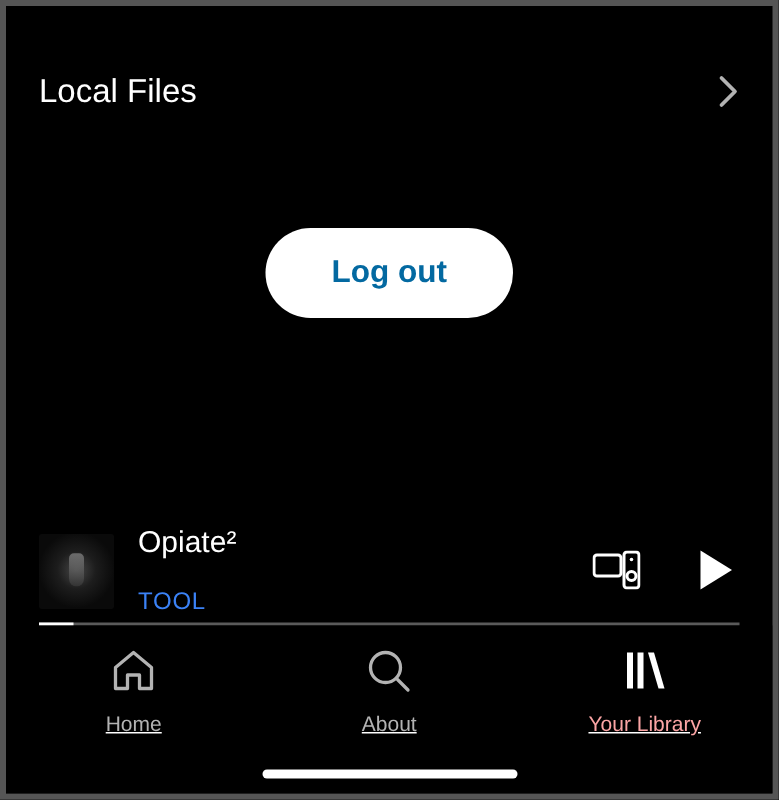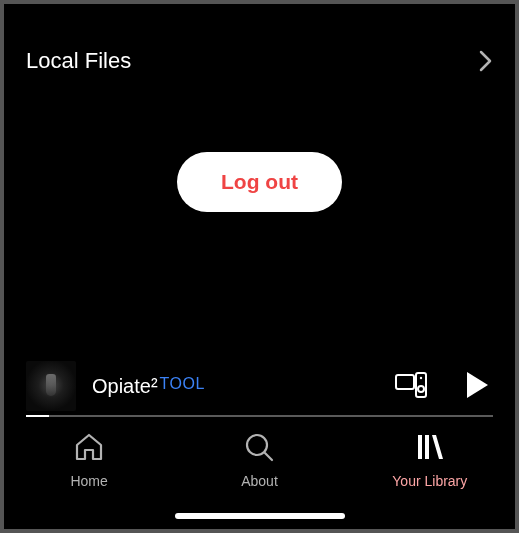--- a/index.html
+++ b/index.html
@@ -20,21 +20,21 @@
     align-items: center;
     justify-content: space-between;
     padding: 18px 22px;
     cursor: pointer;
   }
   .settings-row .label { font-size: 22px; color: #fff; font-weight: 400; }
   .chevron svg { display: block; }
   .logout-wrap { display: flex; justify-content: center; margin-top: 60px; }
   .logout-btn {
     background: #fff;
-    color: #ef4444;
+    color: #0369a1;
     border: none;
     border-radius: 999px;
     padding: 18px 44px;
     font-size: 21px;
     font-weight: 700;
     cursor: pointer;
   }
   .now-playing-bar {
     position: absolute;
     left: 0; right: 0;
@@ -54,21 +54,21 @@
   .album-art::after {
     content: "";
     position: absolute;
     left: 50%; top: 50%;
     width: 10px; height: 22px;
     background: linear-gradient(180deg,#8a8a8a,#3a3a3a);
     transform: translate(-50%,-55%);
     border-radius: 4px 4px 6px 6px;
     opacity: 0.7;
   }
-  .track-meta { flex: 1; display: flex; flex-direction: row; gap: 2px; min-width: 0; }
+  .track-meta { flex: 1; display: flex; flex-direction: column; gap: 19px; min-width: 0; }
   .track-title { font-size: 20px; color: #fff; font-weight: 400; }
   .track-artist { font-size: 16px; color: #3b82f6; letter-spacing: 0.5px; }
   .np-controls { display: flex; align-items: center; gap: 30px; }
   .icon-btn { background: none; border: none; cursor: pointer; padding: 4px; display: flex; }
   .progress-track {
     position: absolute;
     left: 22px; right: 22px;
     bottom: 112px;
     height: 2px;
     background: #5a5a5a;
@@ -87,20 +87,21 @@
     padding-top: 14px;
     background: #000;
   }
   .nav-item {
     display: flex;
     flex-direction: column;
     align-items: center;
     gap: 6px;
     cursor: pointer;
     width: 120px;
+    text-decoration: underline;
   }
   .nav-label { font-size: 14px; }
   .nav-inactive .nav-label { color: #b3b3b3; }
   .nav-active .nav-label { color: #fca5a5; }
   .home-indicator {
     position: absolute;
     bottom: 10px;
     left: 50%;
     transform: translateX(-50%);
     width: 170px;

